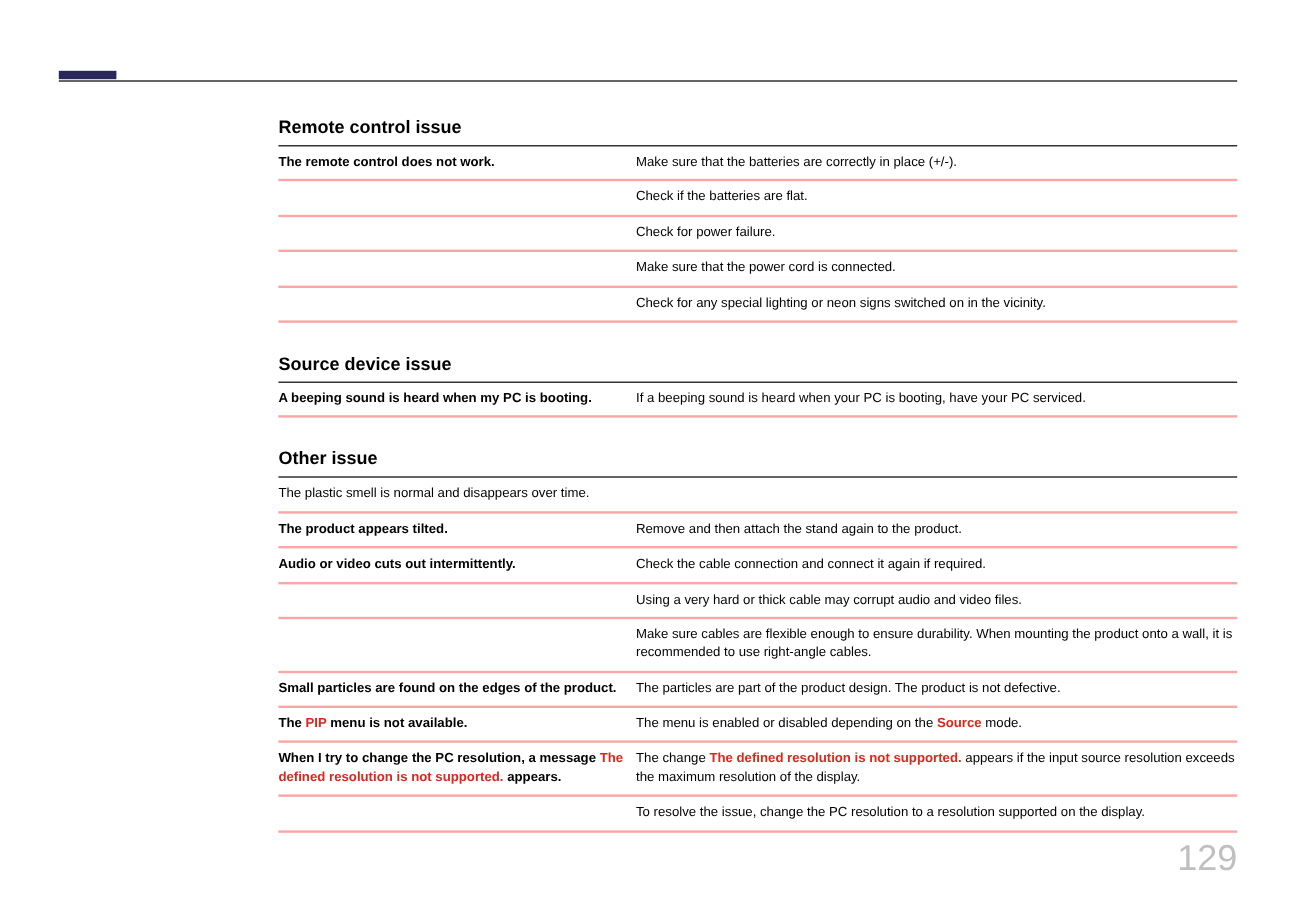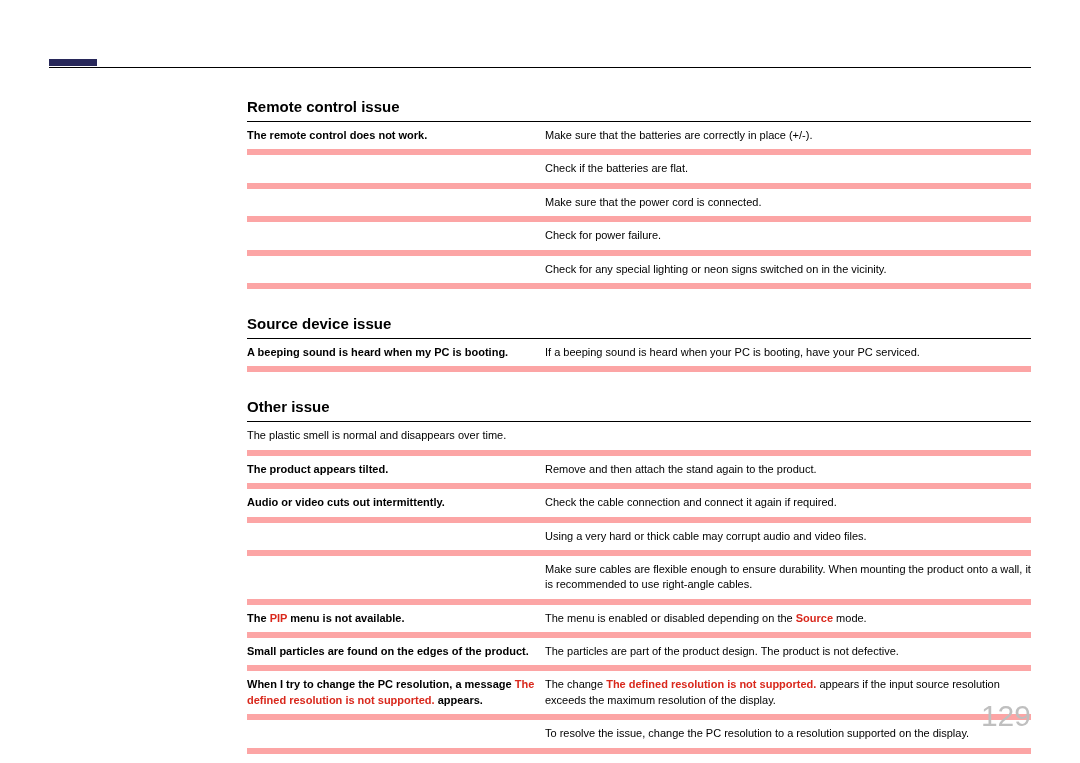--- a/index.html
+++ b/index.html
@@ -22,35 +22,35 @@
   .top-rule {
     position: absolute;
     left: 49px;
     right: 49px;
     top: 67px;
     height: 0;
     border-top: 1px solid #000;
   }
   .content {
     position: absolute;
-    left: 247px;
+    left: 232px;
     top: 92px;
     right: 49px;
   }
   .section-heading {
     font-size: 15px;
     font-weight: bold;
     padding: 6px 0 6px 0;
     border-bottom: 1.5px solid #000;
     margin-top: 20px;
   }
   .section-heading.first { margin-top: 0; }
   .row {
     display: flex;
-    border-bottom: 6px solid #fca5a5;
+    border-bottom: 2px solid #fca5a5;
     padding: 6px 0;
     font-size: 11px;
     line-height: 1.4;
     align-items: flex-start;
   }
   .label {
     width: 298px;
     flex-shrink: 0;
     font-weight: bold;
     padding-right: 10px;
@@ -81,25 +81,25 @@
   <div class="row">
     <div class="label">The remote control does not work.</div>
     <div class="value">Make sure that the batteries are correctly in place (+/-).</div>
   </div>
   <div class="row">
     <div class="label"></div>
     <div class="value">Check if the batteries are flat.</div>
   </div>
   <div class="row">
     <div class="label"></div>
-    <div class="value">Make sure that the power cord is connected.</div>
+    <div class="value">Check for power failure.</div>
   </div>
   <div class="row">
     <div class="label"></div>
-    <div class="value">Check for power failure.</div>
+    <div class="value">Make sure that the power cord is connected.</div>
   </div>
   <div class="row">
     <div class="label"></div>
     <div class="value">Check for any special lighting or neon signs switched on in the vicinity.</div>
   </div>
 
   <div class="section-heading">Source device issue</div>
   <div class="row">
     <div class="label">A beeping sound is heard when my PC is booting.</div>
     <div class="value">If a beeping sound is heard when your PC is booting, have your PC serviced.</div>
@@ -123,31 +123,31 @@
   <div class="row">
     <div class="label"></div>
     <div class="value">Using a very hard or thick cable may corrupt audio and video files.</div>
   </div>
   <div class="row">
     <div class="label"></div>
     <div class="value">Make sure cables are flexible enough to ensure durability. When mounting the product onto a wall, it is recommended to use right-angle cables.</div>
   </div>
 
   <div class="row">
+    <div class="label">Small particles are found on the edges of the product.</div>
+    <div class="value">The particles are part of the product design. The product is not defective.</div>
+  </div>
+
+  <div class="row">
     <div class="label">
       <span>The </span><span class="red">PIP</span><span> menu is not available.</span>
     </div>
     <div class="value">
       <span>The menu is enabled or disabled depending on the </span><span class="red">Source</span><span> mode.</span>
     </div>
-  </div>
-
-  <div class="row">
-    <div class="label">Small particles are found on the edges of the product.</div>
-    <div class="value">The particles are part of the product design. The product is not defective.</div>
   </div>
 
   <div class="row">
     <div class="label">
       <span>When I try to change the PC resolution, a message </span><span class="red">The defined resolution is not supported.</span><span class="bold"> appears.</span>
     </div>
     <div class="value">
       <span>The change </span><span class="red">The defined resolution is not supported.</span><span> appears if the input source resolution exceeds the maximum resolution of the display.</span>
     </div>
   </div>

